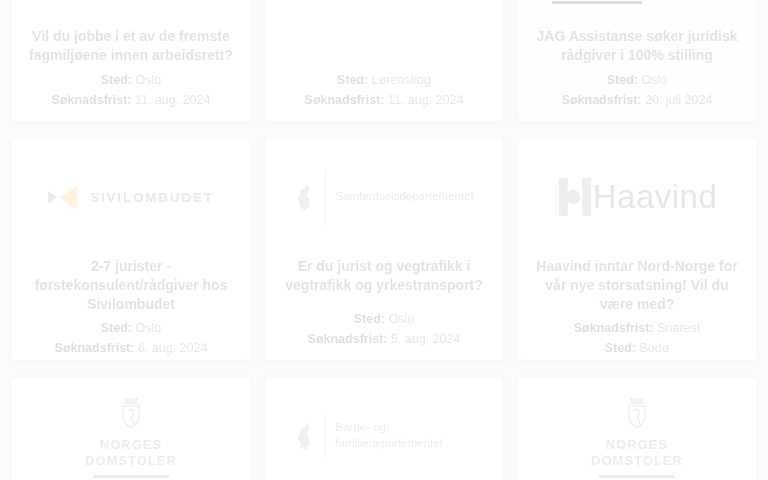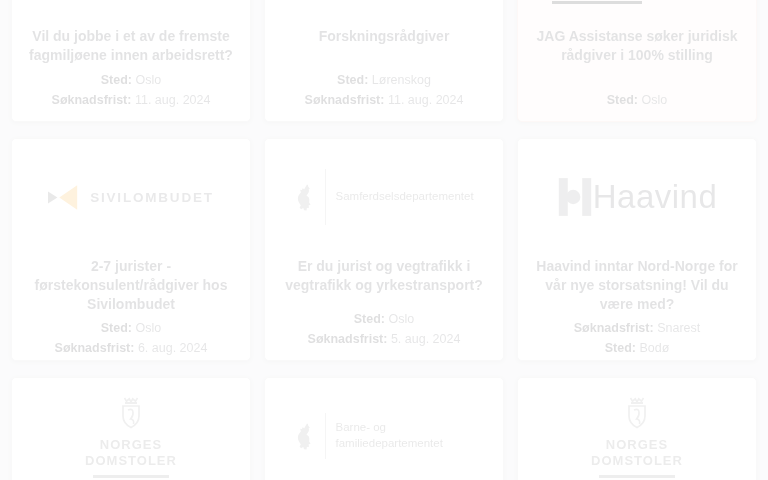--- a/index.html
+++ b/index.html
@@ -79,33 +79,33 @@
     <div class="logo-area"></div>
     <h3 class="title">Vil du jobbe i et av de fremste fagmiljøene innen arbeidsrett?</h3>
     <div class="meta">
       <p class="meta-line"><span class="label">Sted:</span> <span class="value">Oslo</span></p>
       <p class="meta-line"><span class="label">Søknadsfrist:</span> <span class="value">11. aug. 2024</span></p>
     </div>
   </article>
 
   <article class="card row-top">
     <div class="logo-area"></div>
-    <h3 class="title">Forskningsrådgiver</h3>
     <div class="meta">
       <p class="meta-line"><span class="label">Sted:</span> <span class="value">Lørenskog</span></p>
       <p class="meta-line"><span class="label">Søknadsfrist:</span> <span class="value">11. aug. 2024</span></p>
     </div>
   </article>
 
   <article class="card row-top highlight">
     <div class="jag-mark"></div>
     <div class="logo-area"></div>
     <h3 class="title">JAG Assistanse søker juridisk rådgiver i 100% stilling</h3>
     <div class="meta">
       <p class="meta-line"><span class="label">Sted:</span> <span class="value">Oslo</span></p>
+      <p class="meta-line"><span class="label">Søknadsfrist:</span> <span class="value">20. juli 2024</span></p>
     </div>
   </article>
 
   <article class="card row-mid">
     <div class="logo-area">
       <div class="siv-logo">
         <span class="icon">
           <svg width="32" height="27" viewBox="0 0 34 28">
             <polygon points="0,7.5 10,14 0,20.5" fill="#6b6b6b"></polygon>
             <polygon points="31,1 12,14 31,27" fill="#f5a623"></polygon>

